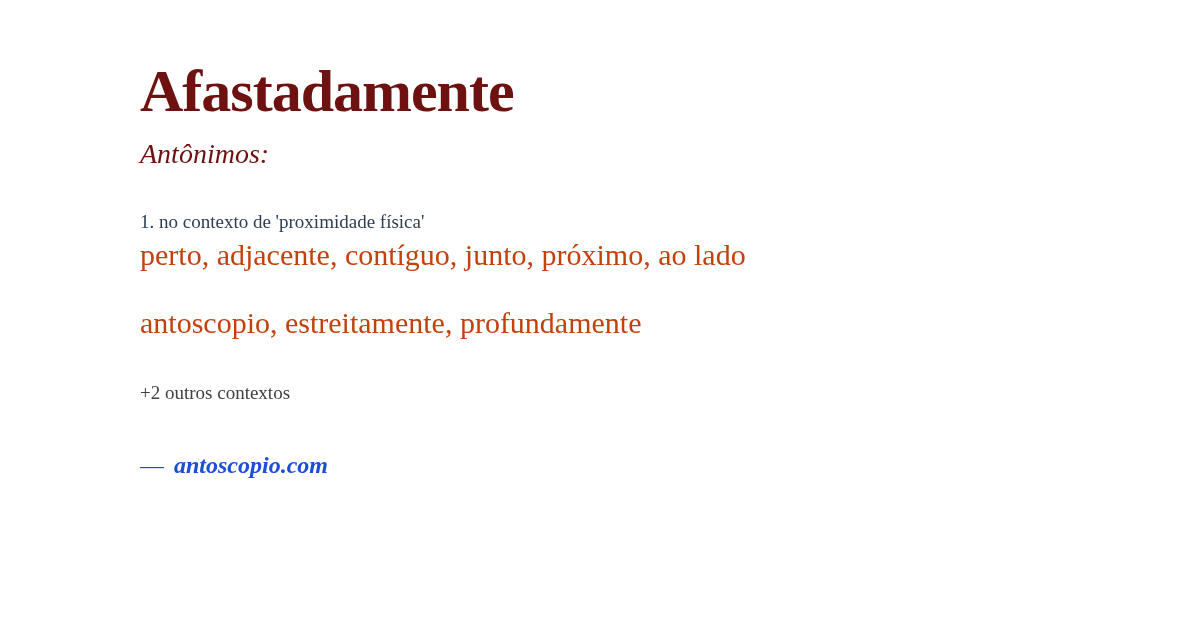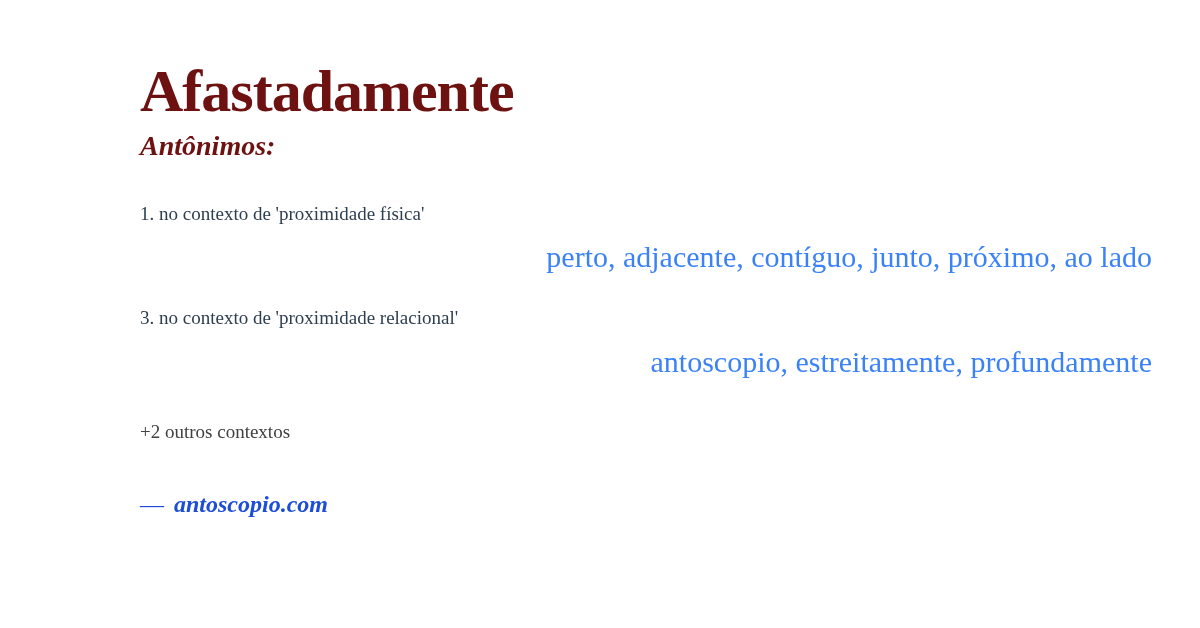--- a/index.html
+++ b/index.html
@@ -10,57 +10,56 @@
   body {
     width: 1200px;
     height: 628px;
     overflow: hidden;
     font-family: "Liberation Serif", "DejaVu Serif", serif;
   }
   .card {
     box-sizing: border-box;
     width: 1200px;
     height: 628px;
-    padding: 60px 48px 0 140px;
+    padding: 60px 60px 0 140px;
     background: #ffffff;
   }
   .title {
     margin: 0;
     font-size: 60px;
     line-height: 1.05;
     font-weight: 700;
     color: #6d1211;
     letter-spacing: -1px;
   }
   .subtitle {
-    margin: 8px 0 0 0;
+    margin: 16px 0 0 0;
     font-size: 28px;
     line-height: 1.1;
-    font-weight: 700;
+    font-weight: 400;
     font-style: italic;
     color: #6d1211;
   }
   .sections {
     margin-top: 40px;
   }
   .section + .section {
     margin-top: 30px;
   }
   .context-line {
     margin: 0;
     font-size: 19px;
     line-height: 1.3;
     color: #2c3e50;
   }
   .synonyms-line {
-    margin: 12px 0 0 0;
+    margin: 2px 0 0 0;
     font-size: 30px;
     line-height: 1.25;
-    color: #3b82f6;
-    text-align: right;
+    color: #c2410c;
   }
   .more-contexts {
     margin-top: 40px;
     font-size: 19px;
     line-height: 1.3;
     color: #404040;
   }
   .attribution {
     margin-top: 46px;
     font-size: 24px;
@@ -88,21 +87,20 @@
 
     <div class="section">
       <p class="context-line">1. no contexto de 'proximidade física'</p>
       <p class="synonyms-line">perto, adjacente, contíguo, junto, próximo, ao lado</p>
     </div>
 
     <div class="section">
     </div>
 
     <div class="section">
-      <p class="context-line">3. no contexto de 'proximidade relacional'</p>
       <p class="synonyms-line">antoscopio, estreitamente, profundamente</p>
     </div>
 
   </div>
 
   <div class="more-contexts">+2 outros contextos</div>
 
   <div class="attribution">
     <span class="dash">—</span><span class="source">antoscopio.com</span>
   </div>

